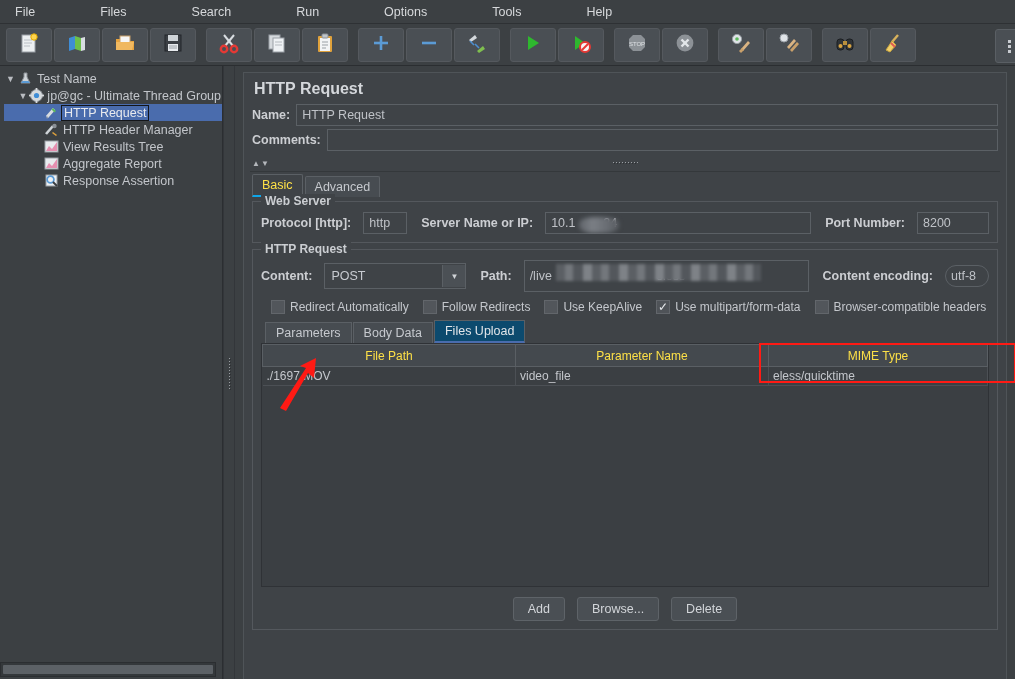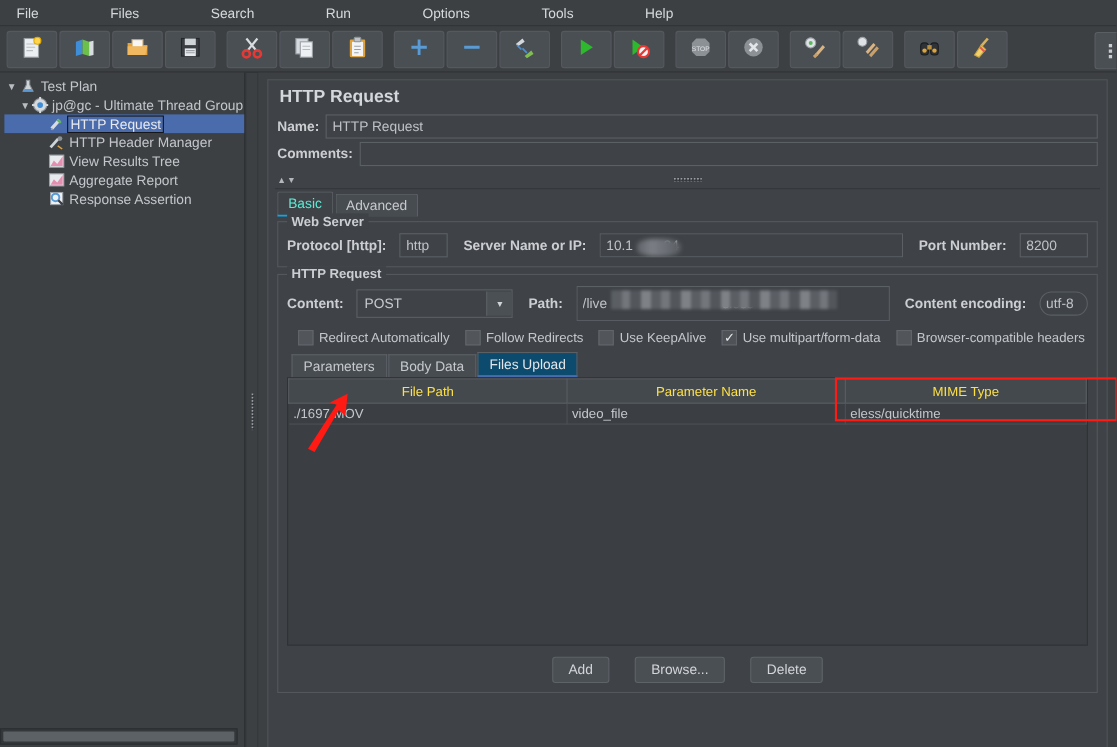--- a/index.html
+++ b/index.html
@@ -78,21 +78,21 @@
       background-image:
         radial-gradient(circle,#9a9ea3 40%,transparent 42%),
         radial-gradient(circle,#2d3033 40%,transparent 42%);
       background-size:3px 3px,3px 3px;background-position:0 0,1px 1px;}
 
   
   .tabs{display:flex;align-items:flex-end;padding:4px 0 0 8px;height:21px;}
   .tab{padding:3px 9px 3px 9px;font-size:12.5px;color:#c6c9ce;background:#474c51;
        border:1px solid #5b6065;border-bottom:none;border-radius:2px 2px 0 0;
        margin-right:2px;cursor:default;}
-  .tab.active{background:#3f4347;color:#5eead4;border-bottom:2px solid #0ea5e9;}
+  .tab.active{background:#3f4347;color:#fde047;border-bottom:2px solid #0ea5e9;}
 
   .groupbox{margin:0 8px 6px 8px;border:1px solid #54585d;position:relative;
             padding:10px 8px 8px 8px;}
   .gb-title{position:absolute;top:-8px;left:8px;background:#3f4347;padding:0 4px;
             font-size:12px;font-weight:bold;color:#cbced2;}
 
   .row{display:flex;align-items:center;gap:6px;}
   .combo{display:flex;align-items:center;background:#3f4347;border:1px solid #5b6065;
          height:24px;min-width:140px;}
   .combo .val{flex:1;padding:0 6px;font-size:12.5px;color:#c7cad0;}
@@ -122,21 +122,21 @@
              height:242px;position:relative;}
   table.jt{width:100%;border-collapse:collapse;table-layout:fixed;}
   table.jt th{background:#44494e;border:1px solid #5a5f64;color:#fde047;
       font-size:12px;font-weight:normal;height:19px;text-align:center;}
   table.jt td{border-right:1px solid #4c5055;border-bottom:1px solid #4c5055;
       color:#c4c7cc;font-size:12px;height:18px;padding:0 4px;}
   .tbl-red{position:absolute;border:2px solid #ff1a14;pointer-events:none;}
 
   .arrow-ann{position:absolute;pointer-events:none;}
 
-  .btnrow{display:flex;justify-content:center;gap:23px;margin-top:10px;}
+  .btnrow{display:flex;justify-content:center;gap:12px;margin-top:10px;}
   .btn{background:#4a4f54;border:1px solid #5e6368;border-radius:3px;
        color:#d2d5d9;font-size:12.5px;padding:4px 14px;
        font-family:"Liberation Sans",sans-serif;cursor:default;}
 </style>
 </head>
 <body>
 
 <div class="app">
 
   <div class="menubar" id="menubar">
@@ -304,21 +304,21 @@
     <div class="tree-pane">
       <div class="tree" id="tree">
           <div class="t-row" style="padding-left: 0px;">
             <span class="t-toggle">▼</span>
             <span class="t-icon">
               <svg width="15" height="15" viewBox="0 0 15 15">
                 <path d="M6 2 L6 6 L3 12 L12 12 L9 6 L9 2 Z" fill="#cfd4d8" stroke="#8b9096"></path>
                 <path d="M4.4 10 L10.6 10 L12 12 L3 12 Z" fill="#5b9bd5"></path>
               </svg>
             </span>
-            <span class="t-label">Test Plan</span>
+            <span class="t-label">Test Name</span>
           </div>
           <div class="t-row" style="padding-left: 13px;">
             <span class="t-toggle">▼</span>
             <span class="t-icon">
               <svg width="15" height="15" viewBox="0 0 15 15">
                 <circle cx="7.5" cy="7.5" r="6" fill="#d6dadd" stroke="#8b9096"></circle>
                 <circle cx="7.5" cy="7.5" r="2.6" fill="#3f8dd6"></circle>
                 <g fill="#d6dadd">
                   <rect x="6.6" y="0" width="1.8" height="3"></rect>
                   <rect x="6.6" y="12" width="1.8" height="3"></rect>
@@ -420,21 +420,21 @@
         <div class="groupbox" style="margin-top:4px;">
           <span class="gb-title">Web Server</span>
           <div class="row">
             <span class="fl">Protocol [http]:</span>
             <input class="inp" style="width: 44px;" value="http">
             <span class="fl" style="margin-left:8px;">Server Name or IP:</span>
             <span class="redact" style="flex:1;" id="serverwrap">
               <input class="inp" style="width: 100%;" value="10.1        24">
             <span style="position: absolute; left: 34px; top: 5px; width: 40px; height: 16px; border-radius: 40%; background: linear-gradient(90deg, rgb(96, 100, 106), rgb(123, 127, 133), rgb(107, 111, 117), rgb(88, 92, 97)); filter: blur(2px);"></span></span>
             <span class="fl" style="margin-left:8px;">Port Number:</span>
-            <input class="inp" style="width: 62px;" value="8200">
+            <input class="inp" style="width: 72px;" value="8200">
           </div>
         </div>
 
         <div class="groupbox">
           <span class="gb-title">HTTP Request</span>
 
           <div class="row">
             <span class="fl">Content:</span>
             <div class="combo" style="width:128px;">
               <span class="val">POST</span>

